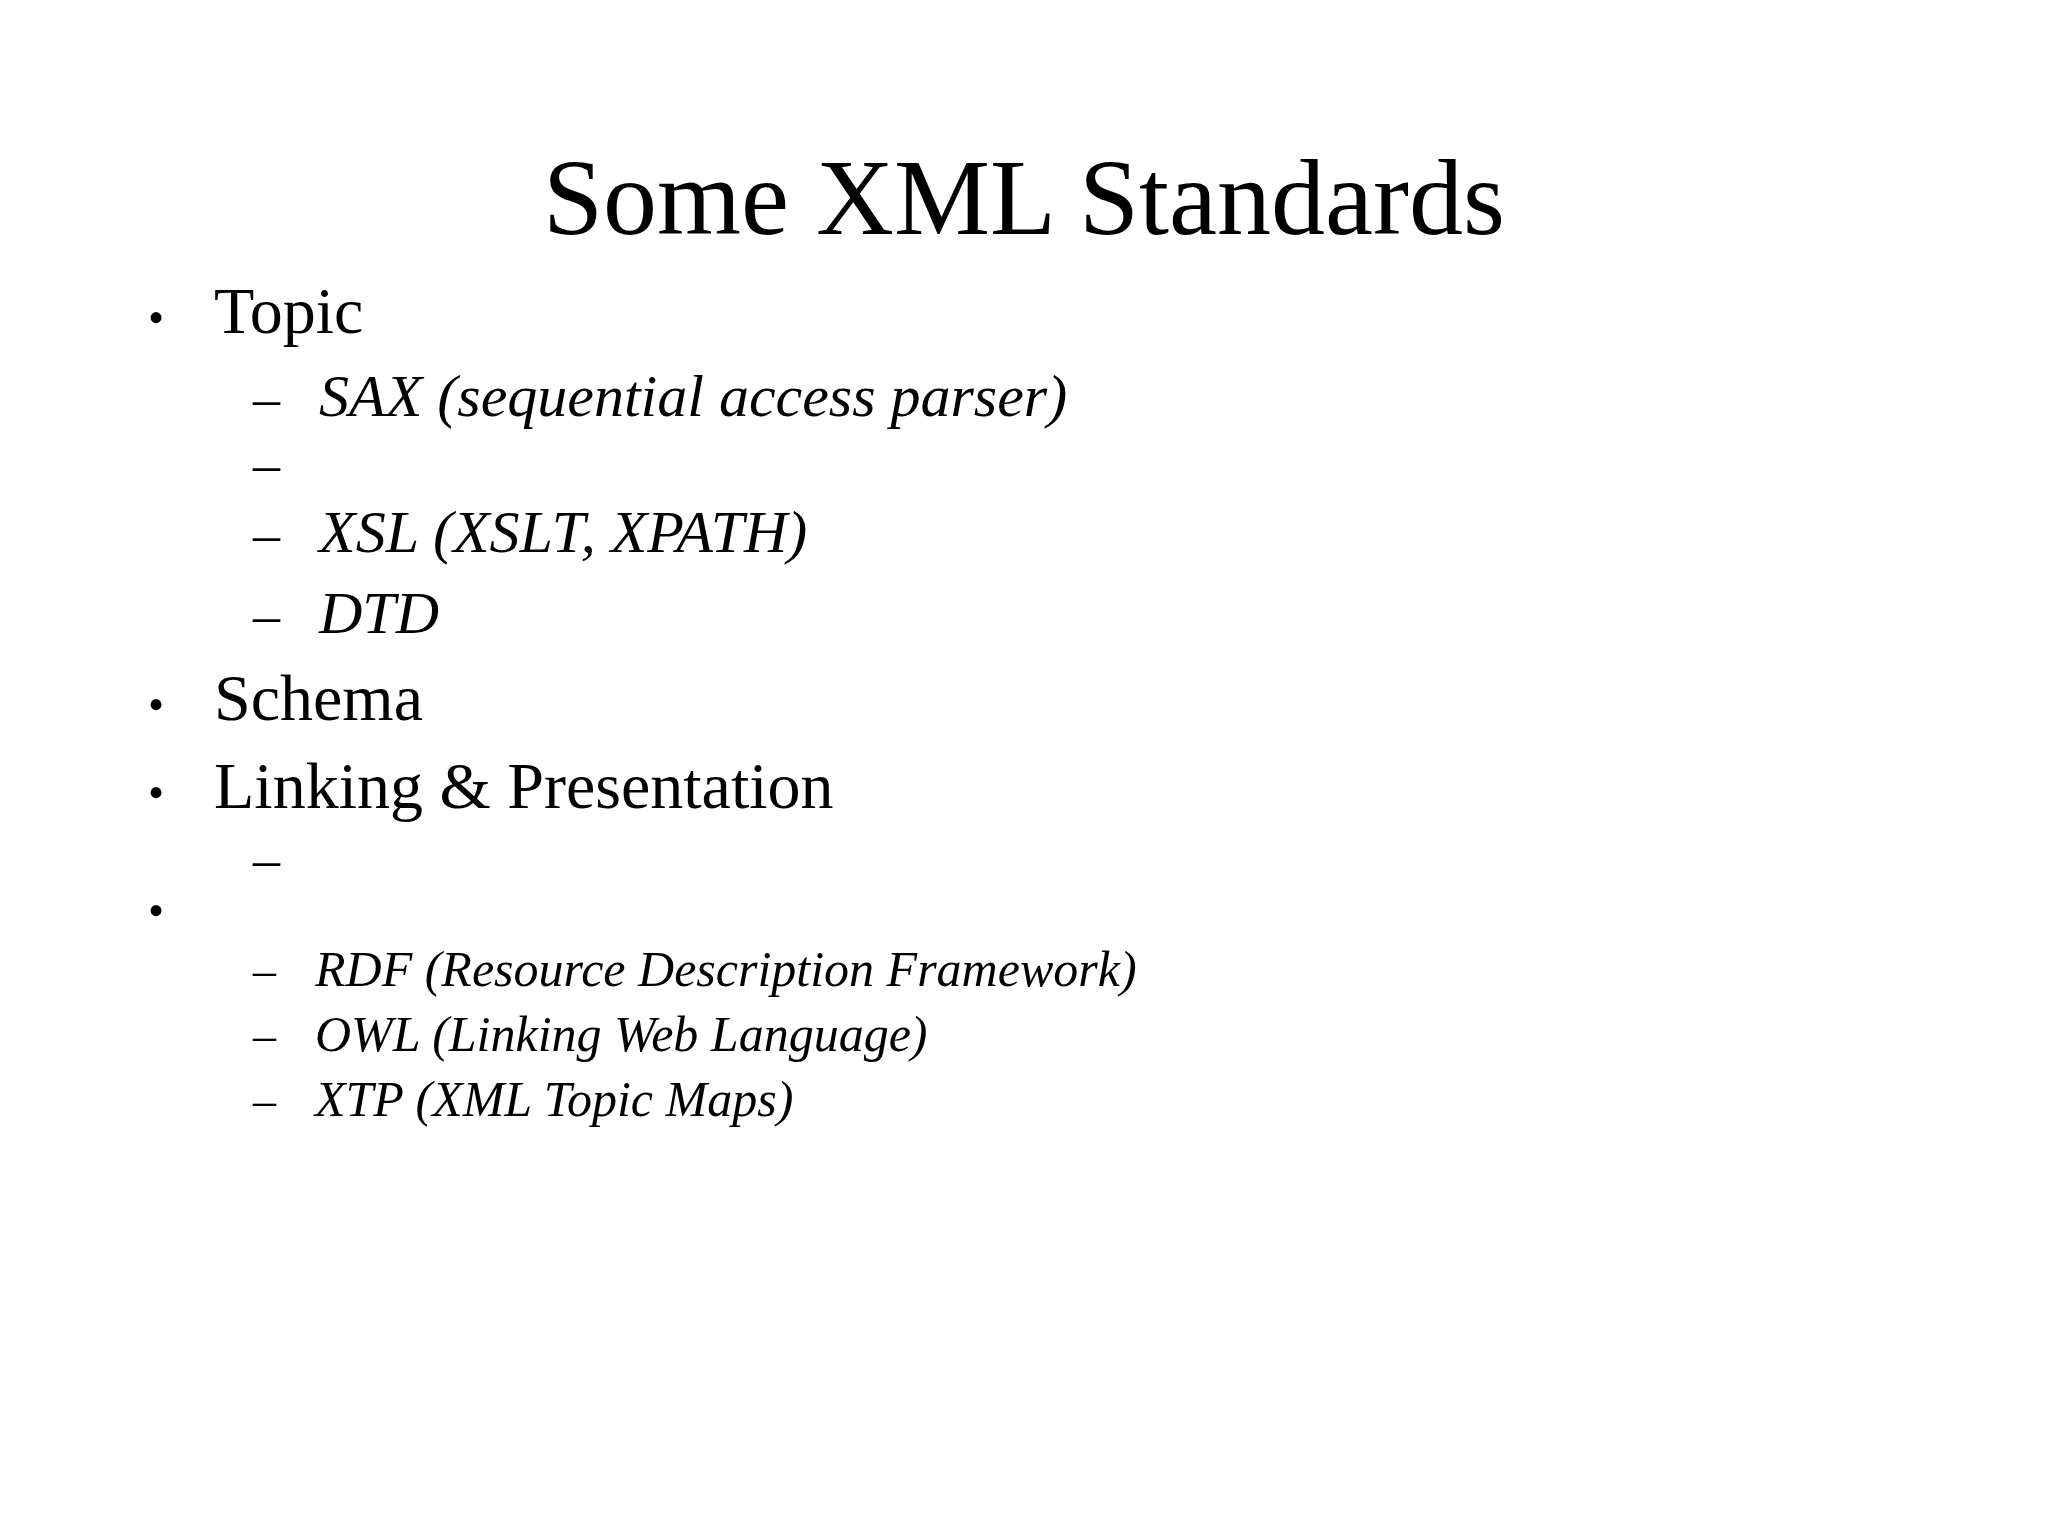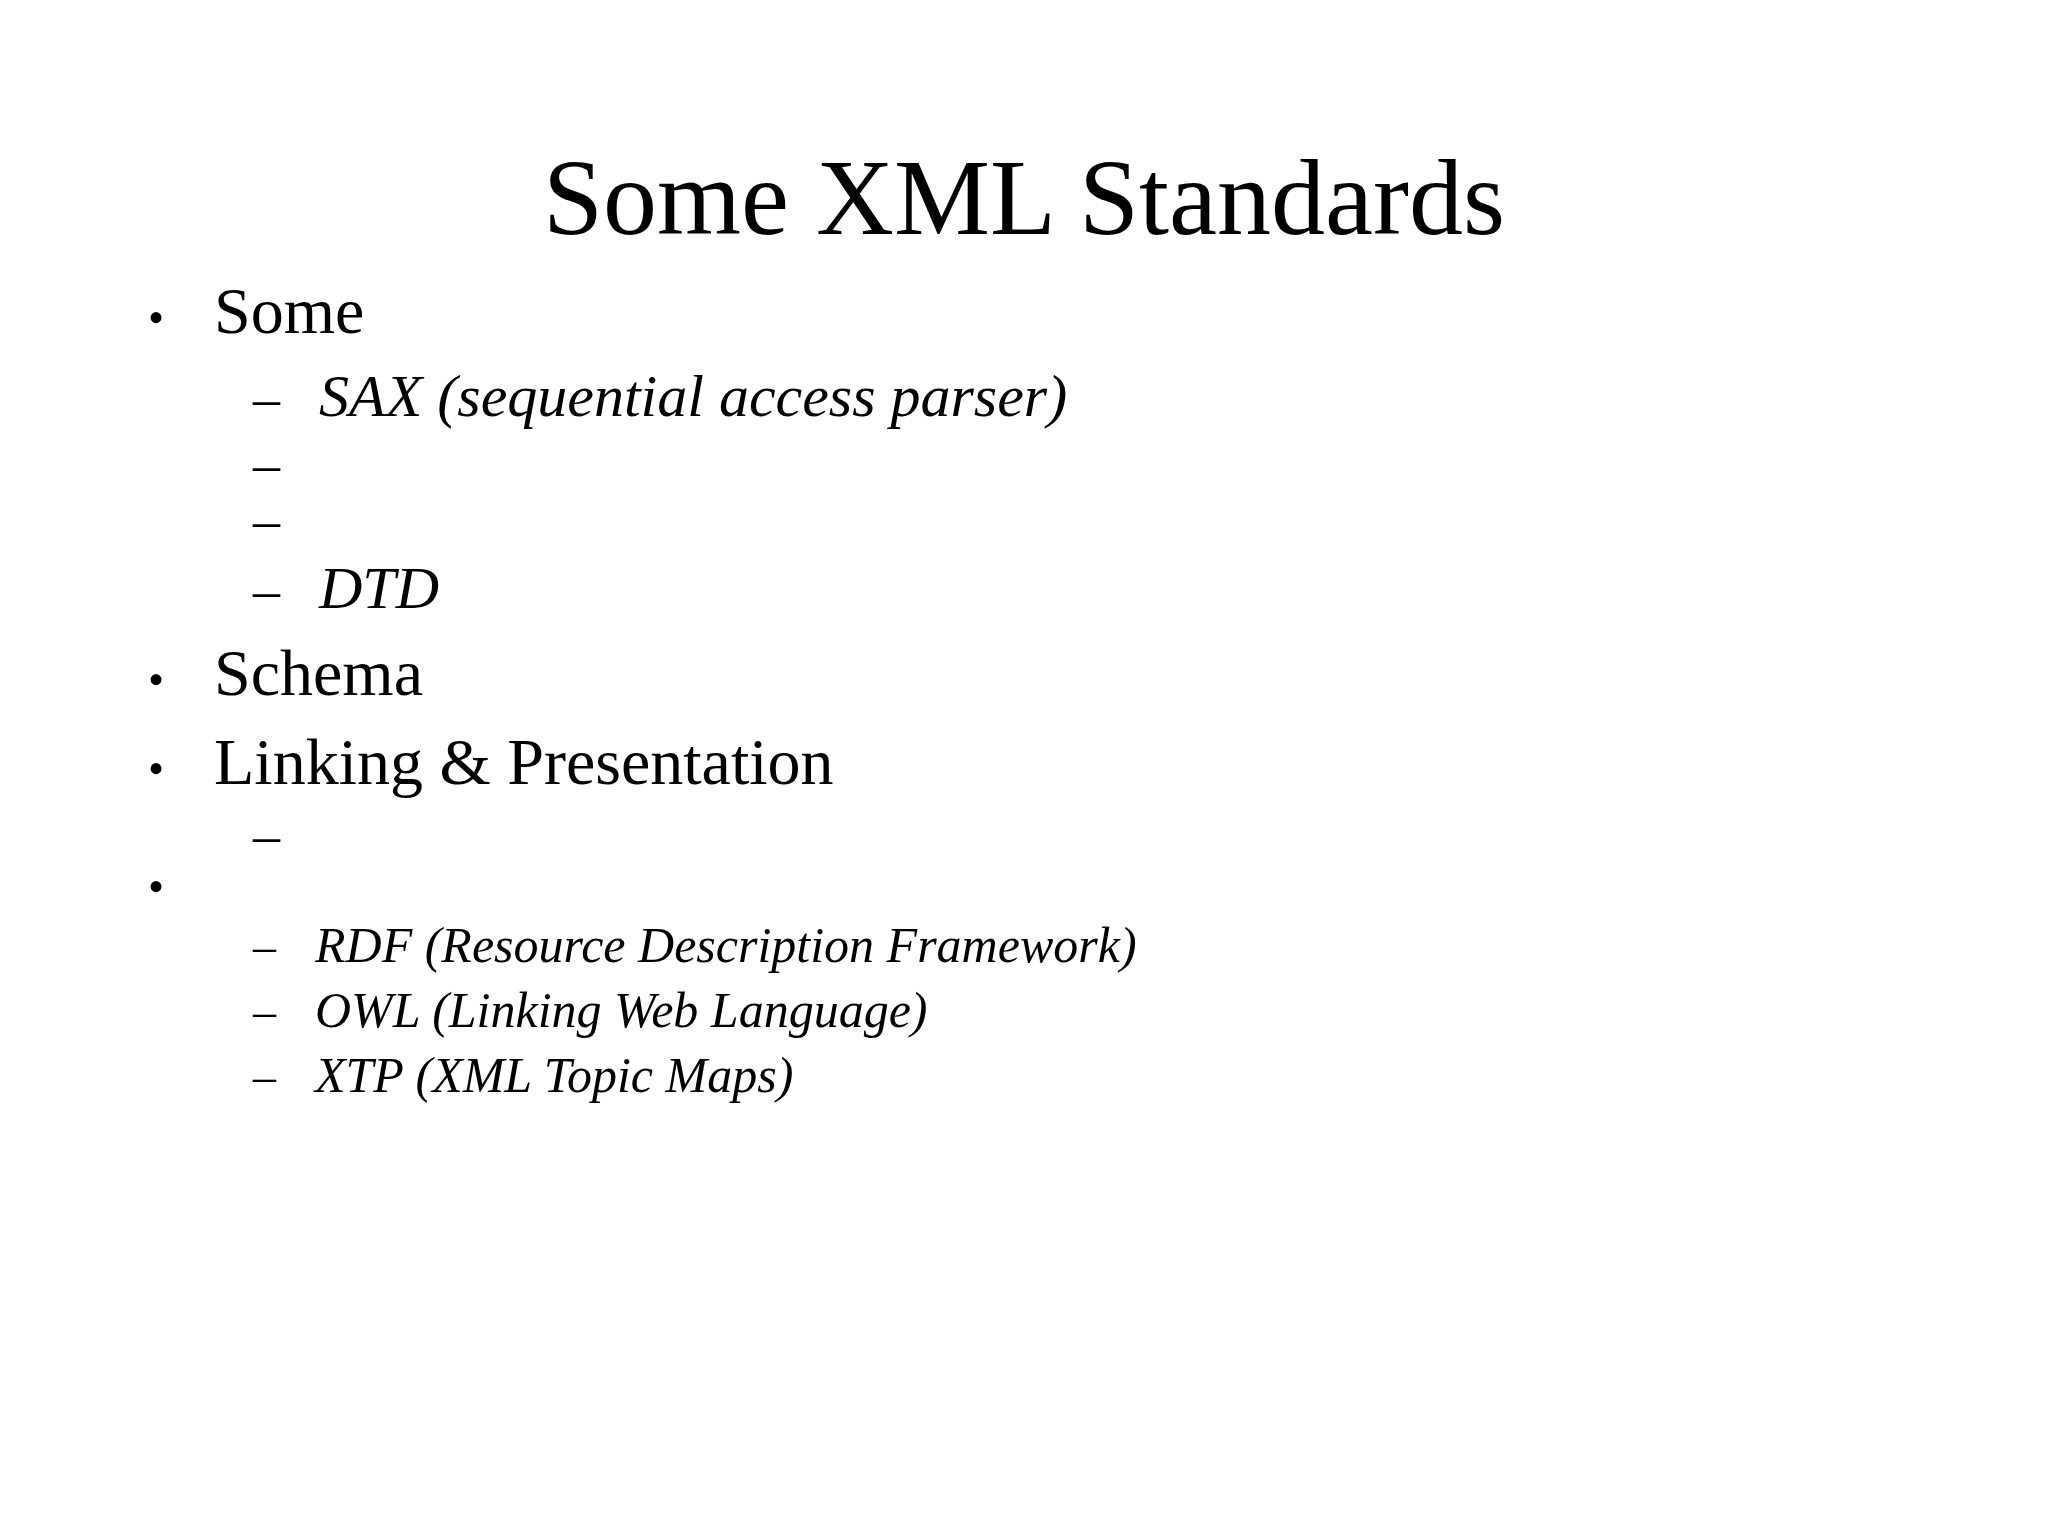--- a/index.html
+++ b/index.html
@@ -95,34 +95,35 @@
 <body>
 
 <div class="slide">
 
   <h1 class="slide-title">Some XML Standards</h1>
 
   <div class="body-list">
 
     <div class="bullet-row lvl1">
       <span class="marker">•</span>
-      <span class="text">Some</span>
+      <span class="text">Topic</span>
     </div>
 
     <div class="bullet-row lvl2">
       <span class="marker">–</span>
       <span class="text">SAX (sequential access parser)</span>
     </div>
 
     <div class="bullet-row lvl2">
       <span class="marker">–</span>
     </div>
 
     <div class="bullet-row lvl2">
       <span class="marker">–</span>
+      <span class="text">XSL (XSLT, XPATH)</span>
     </div>
 
     <div class="bullet-row lvl2">
       <span class="marker">–</span>
       <span class="text">DTD</span>
     </div>
 
     <div class="bullet-row lvl1">
       <span class="marker">•</span>
       <span class="text">Schema</span>

